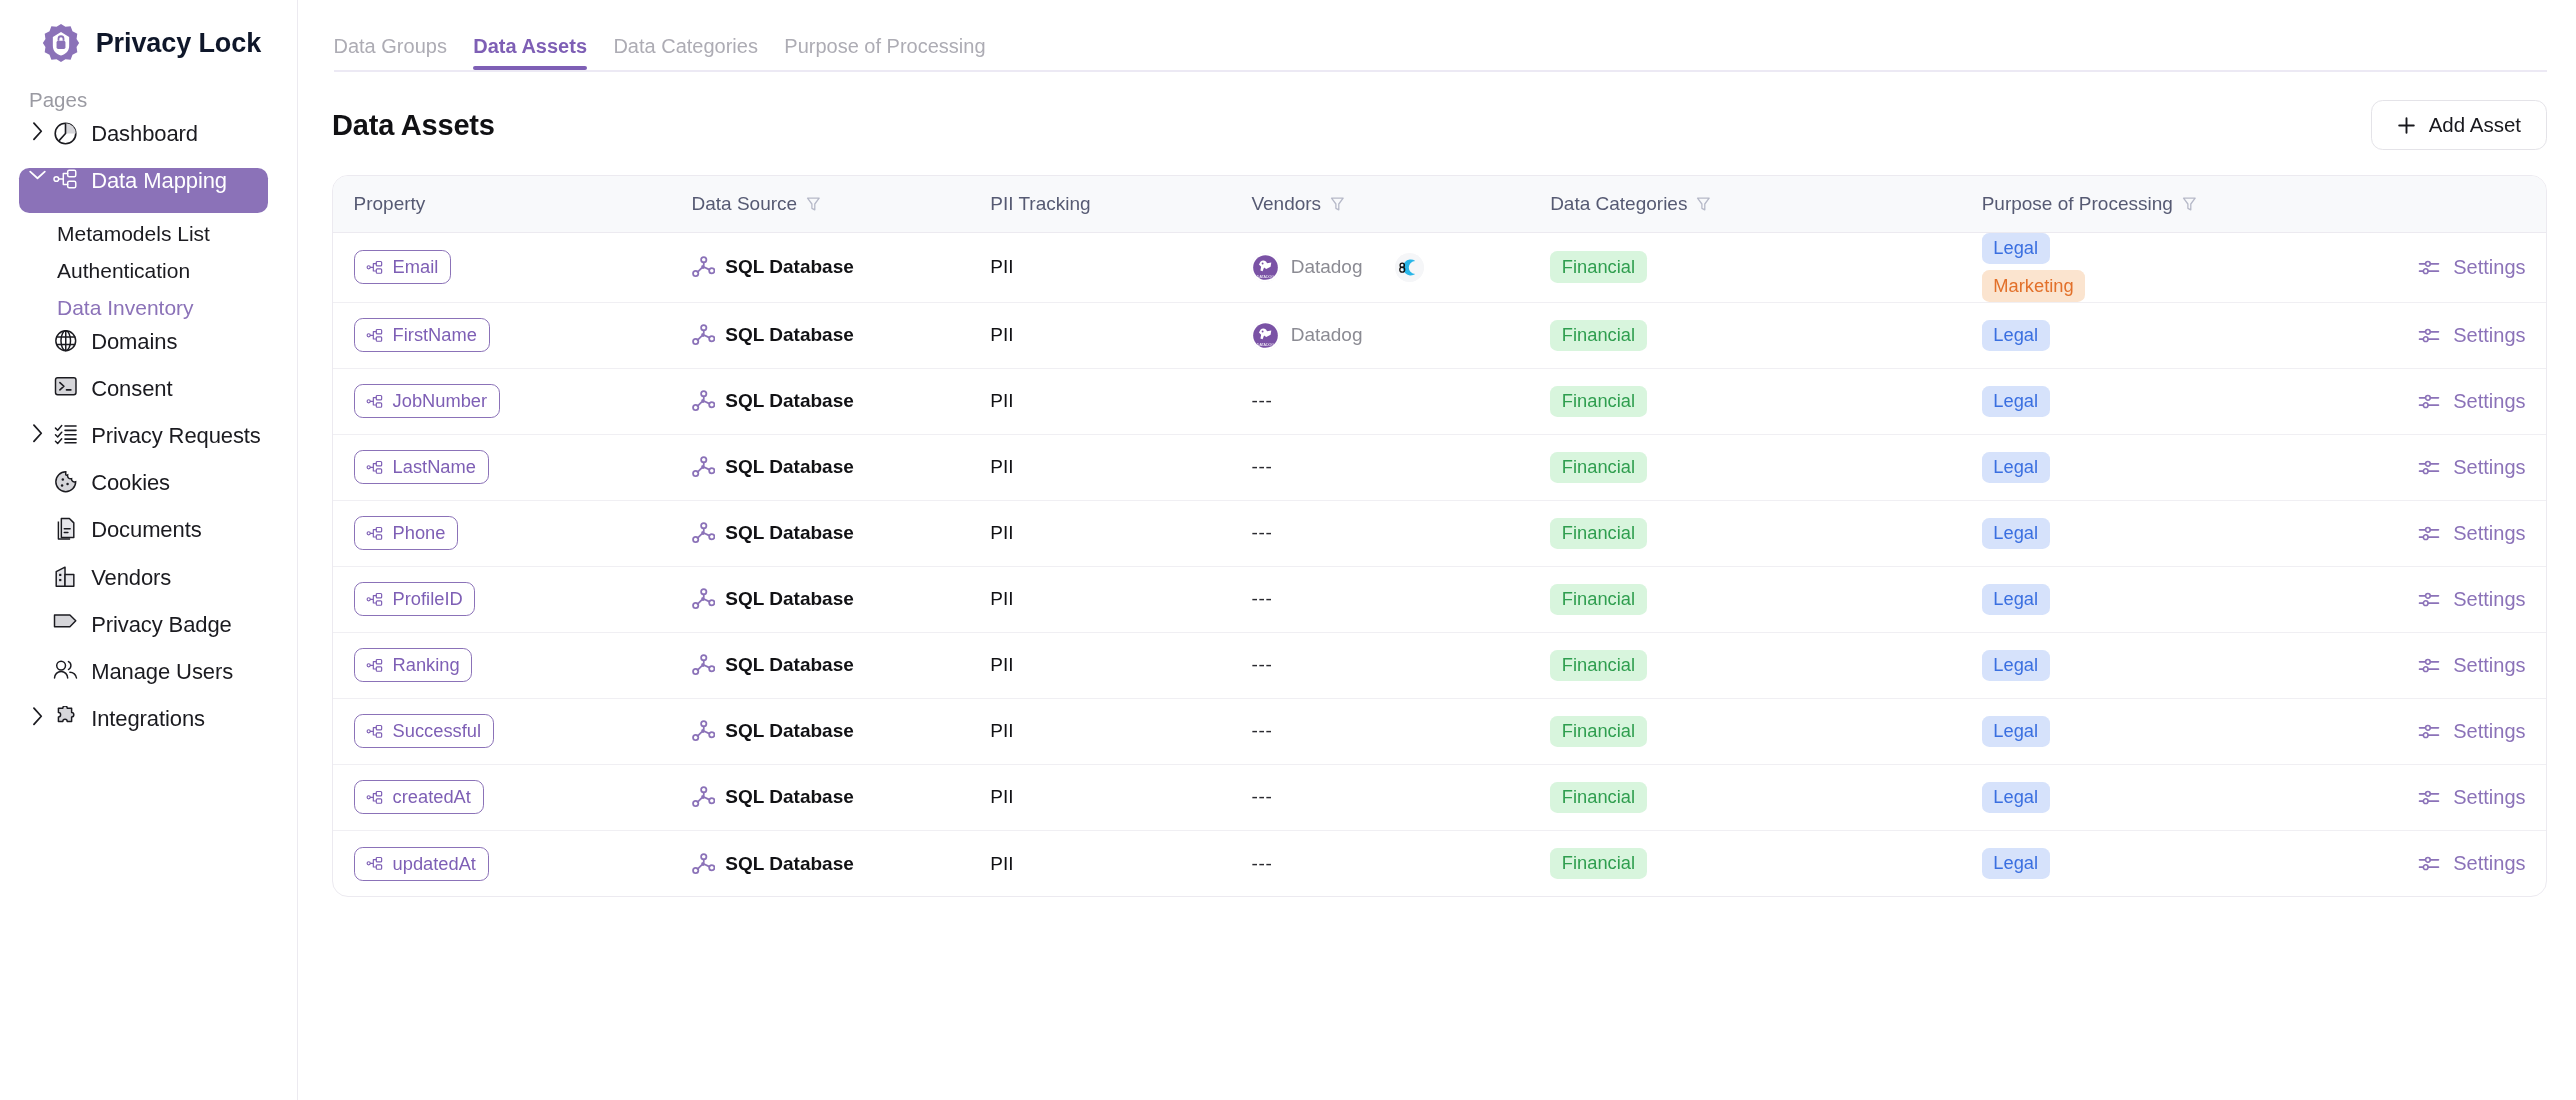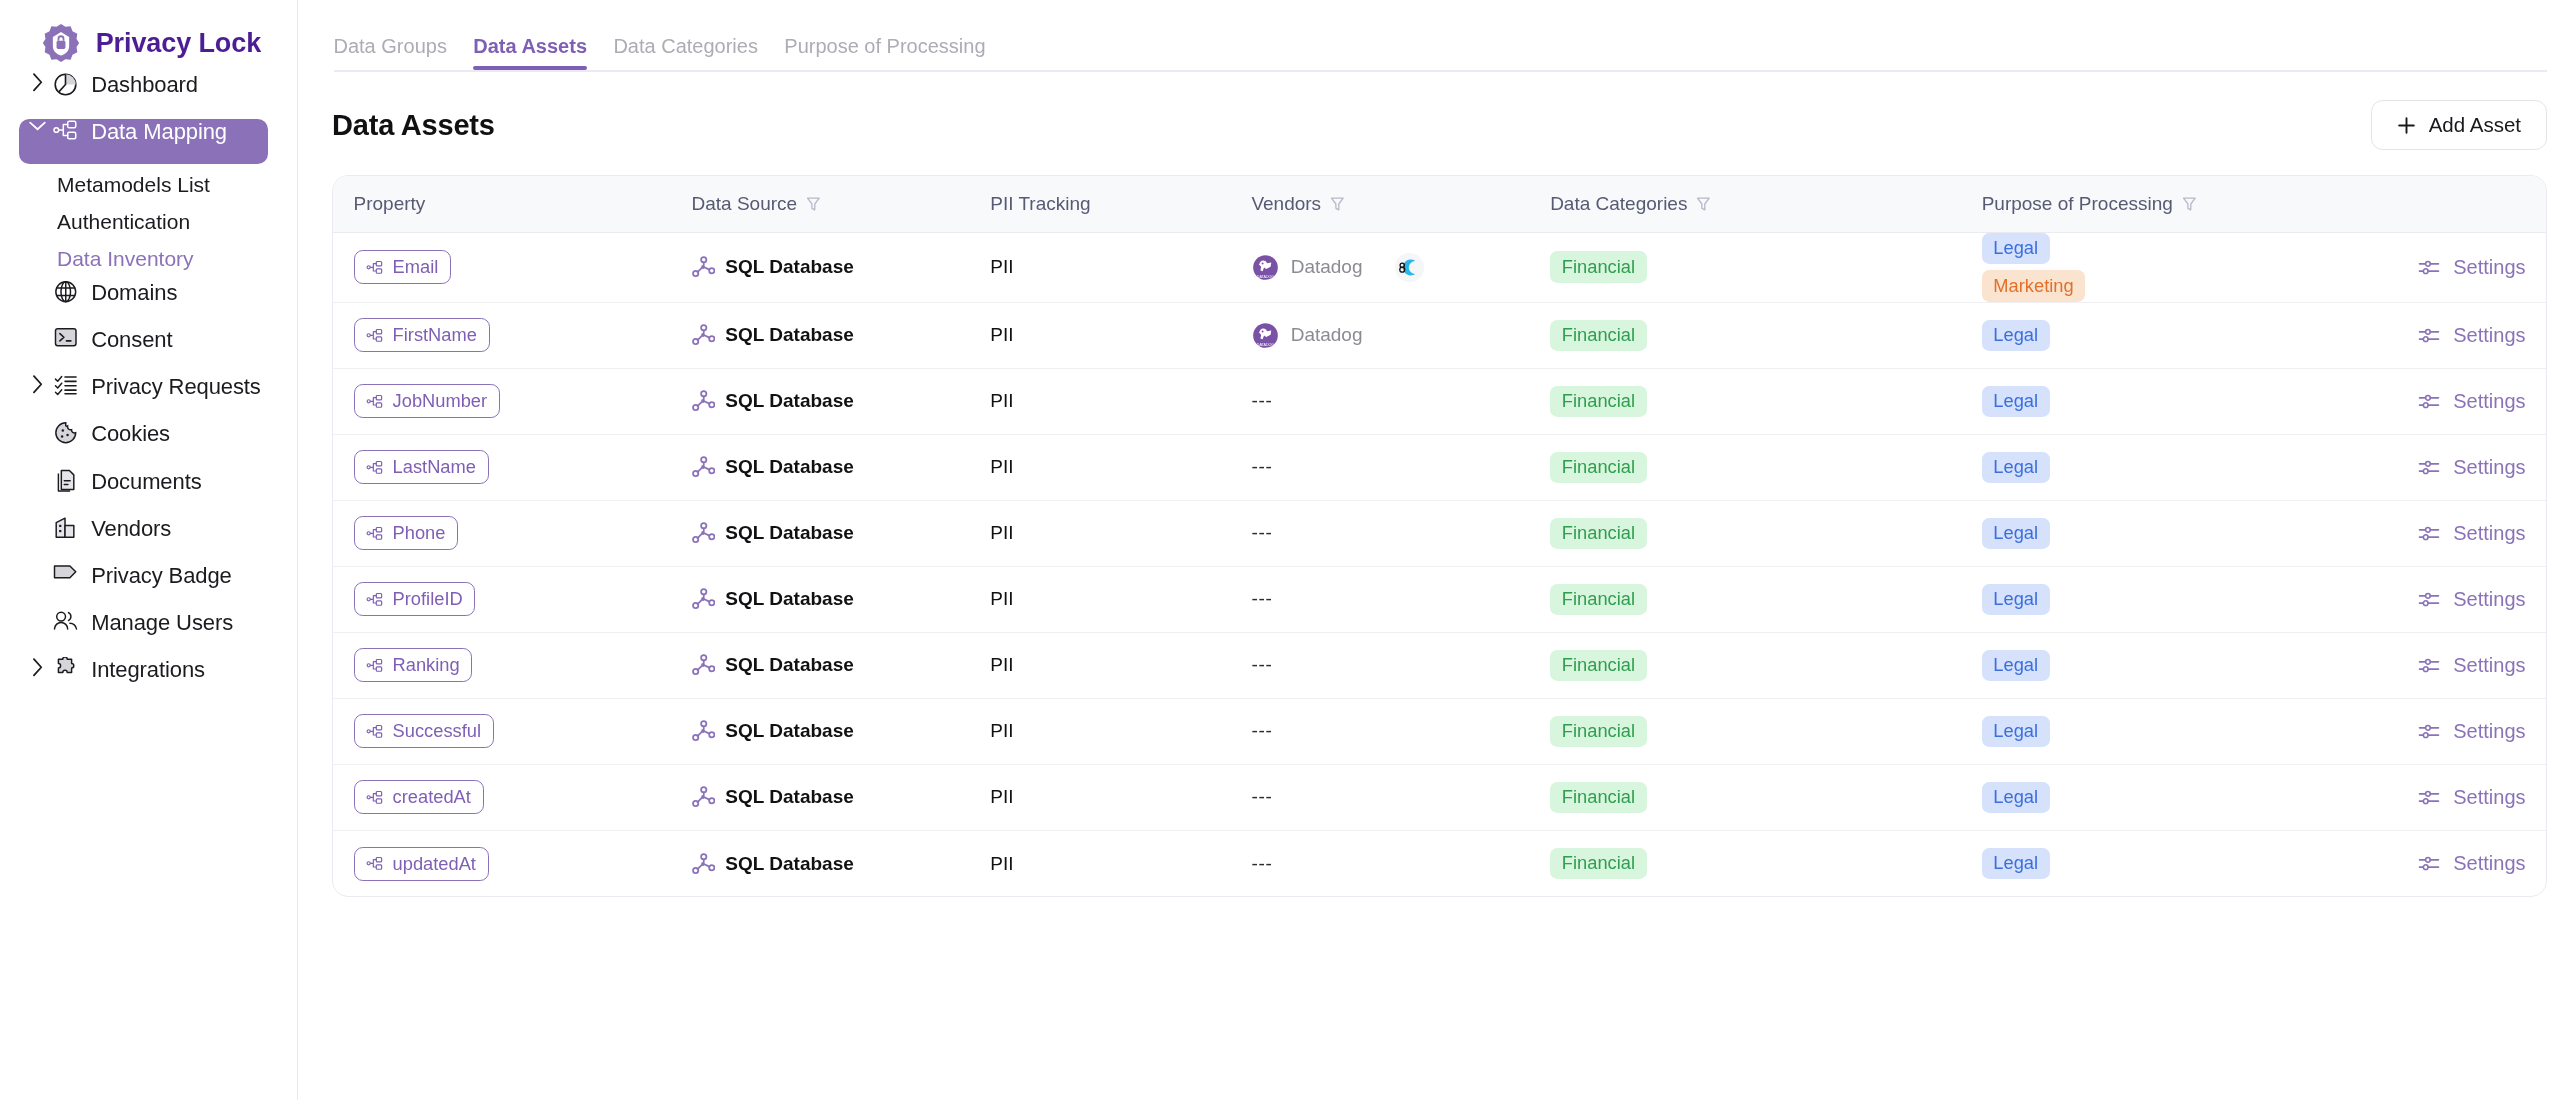--- a/index.html
+++ b/index.html
@@ -14,21 +14,21 @@
   
   .sidebar {
     width: 298px; height: 1100px;
     background: #ffffff;
     border-right: 1.5px solid #eceaf0;
     flex: 0 0 298px;
     position: relative;
   }
   .brand { display: flex; align-items: center; gap: 14.7px; padding: 16px 0 0 41px; height: 70px; }
   .brand-mark { width: 40px; height: 40px; flex: 0 0 40px; position: relative; }
-  .brand-title { font-size: 27px; font-weight: 700; color: #4c1d95; letter-spacing: -0.1px; }
+  .brand-title { font-size: 27px; font-weight: 700; color: #0f172a; letter-spacing: -0.1px; }
 
   .pages-label { font-size: 20.5px; color: #9a9aa2; padding: 17.6px 0 7.3px 29px; }
 
   .nav-item {
     display: flex; align-items: flex-start;
     height: 45px; margin: 2.2px 29px 2.2px 19px;
     border-radius: 10.3px; padding-left: 5.9px;
     cursor: pointer;
   }
   .nav-item.active { background: #8b72b8; }
@@ -162,20 +162,21 @@
         <svg width="40" height="40" viewBox="0 0 54 54">
           <path d="M27 1.5 33 5 40 4.5 42.5 11 49 14.5 48 21.5 51.5 27 48 32.5 49 39.5 42.5 43 40 49.5 33 49 27 52.5 21 49 14 49.5 11.5 43 5 39.5 6 32.5 2.5 27 6 21.5 5 14.5 11.5 11 14 4.5 21 5Z" fill="#8b72b8"></path>
           <path d="M27 12 L38 19 V31 C38 38 33 42 27 44 C21 42 16 38 16 31 V19 Z" fill="#ffffff"></path>
           <rect x="21" y="24" width="12" height="11" rx="2.2" fill="#8b72b8"></rect>
           <path d="M23.6 24 V21.3 a3.4 3.4 0 0 1 6.8 0 V24" fill="none" stroke="#8b72b8" stroke-width="2.4"></path>
         </svg>
       </div>
       <div class="brand-title">Privacy Lock</div>
     </div>
 
+    <div class="pages-label">Pages</div>
 
     <div class="nav-item">
       <span class="nav-caret">
         <svg width="13.2" height="20.5" viewBox="0 0 18 28">
             <path d="M4 3 L14 14 L4 25" fill="none" stroke="#1b1b20" stroke-width="2.4" stroke-linecap="round" stroke-linejoin="round"></path>
           </svg>
       </span>
       <span class="nav-ico">
         <svg width="25" height="25" viewBox="0 0 34 34">
             <circle cx="17" cy="17" r="14" fill="none" stroke="#1b1b20" stroke-width="2.2"></circle>

